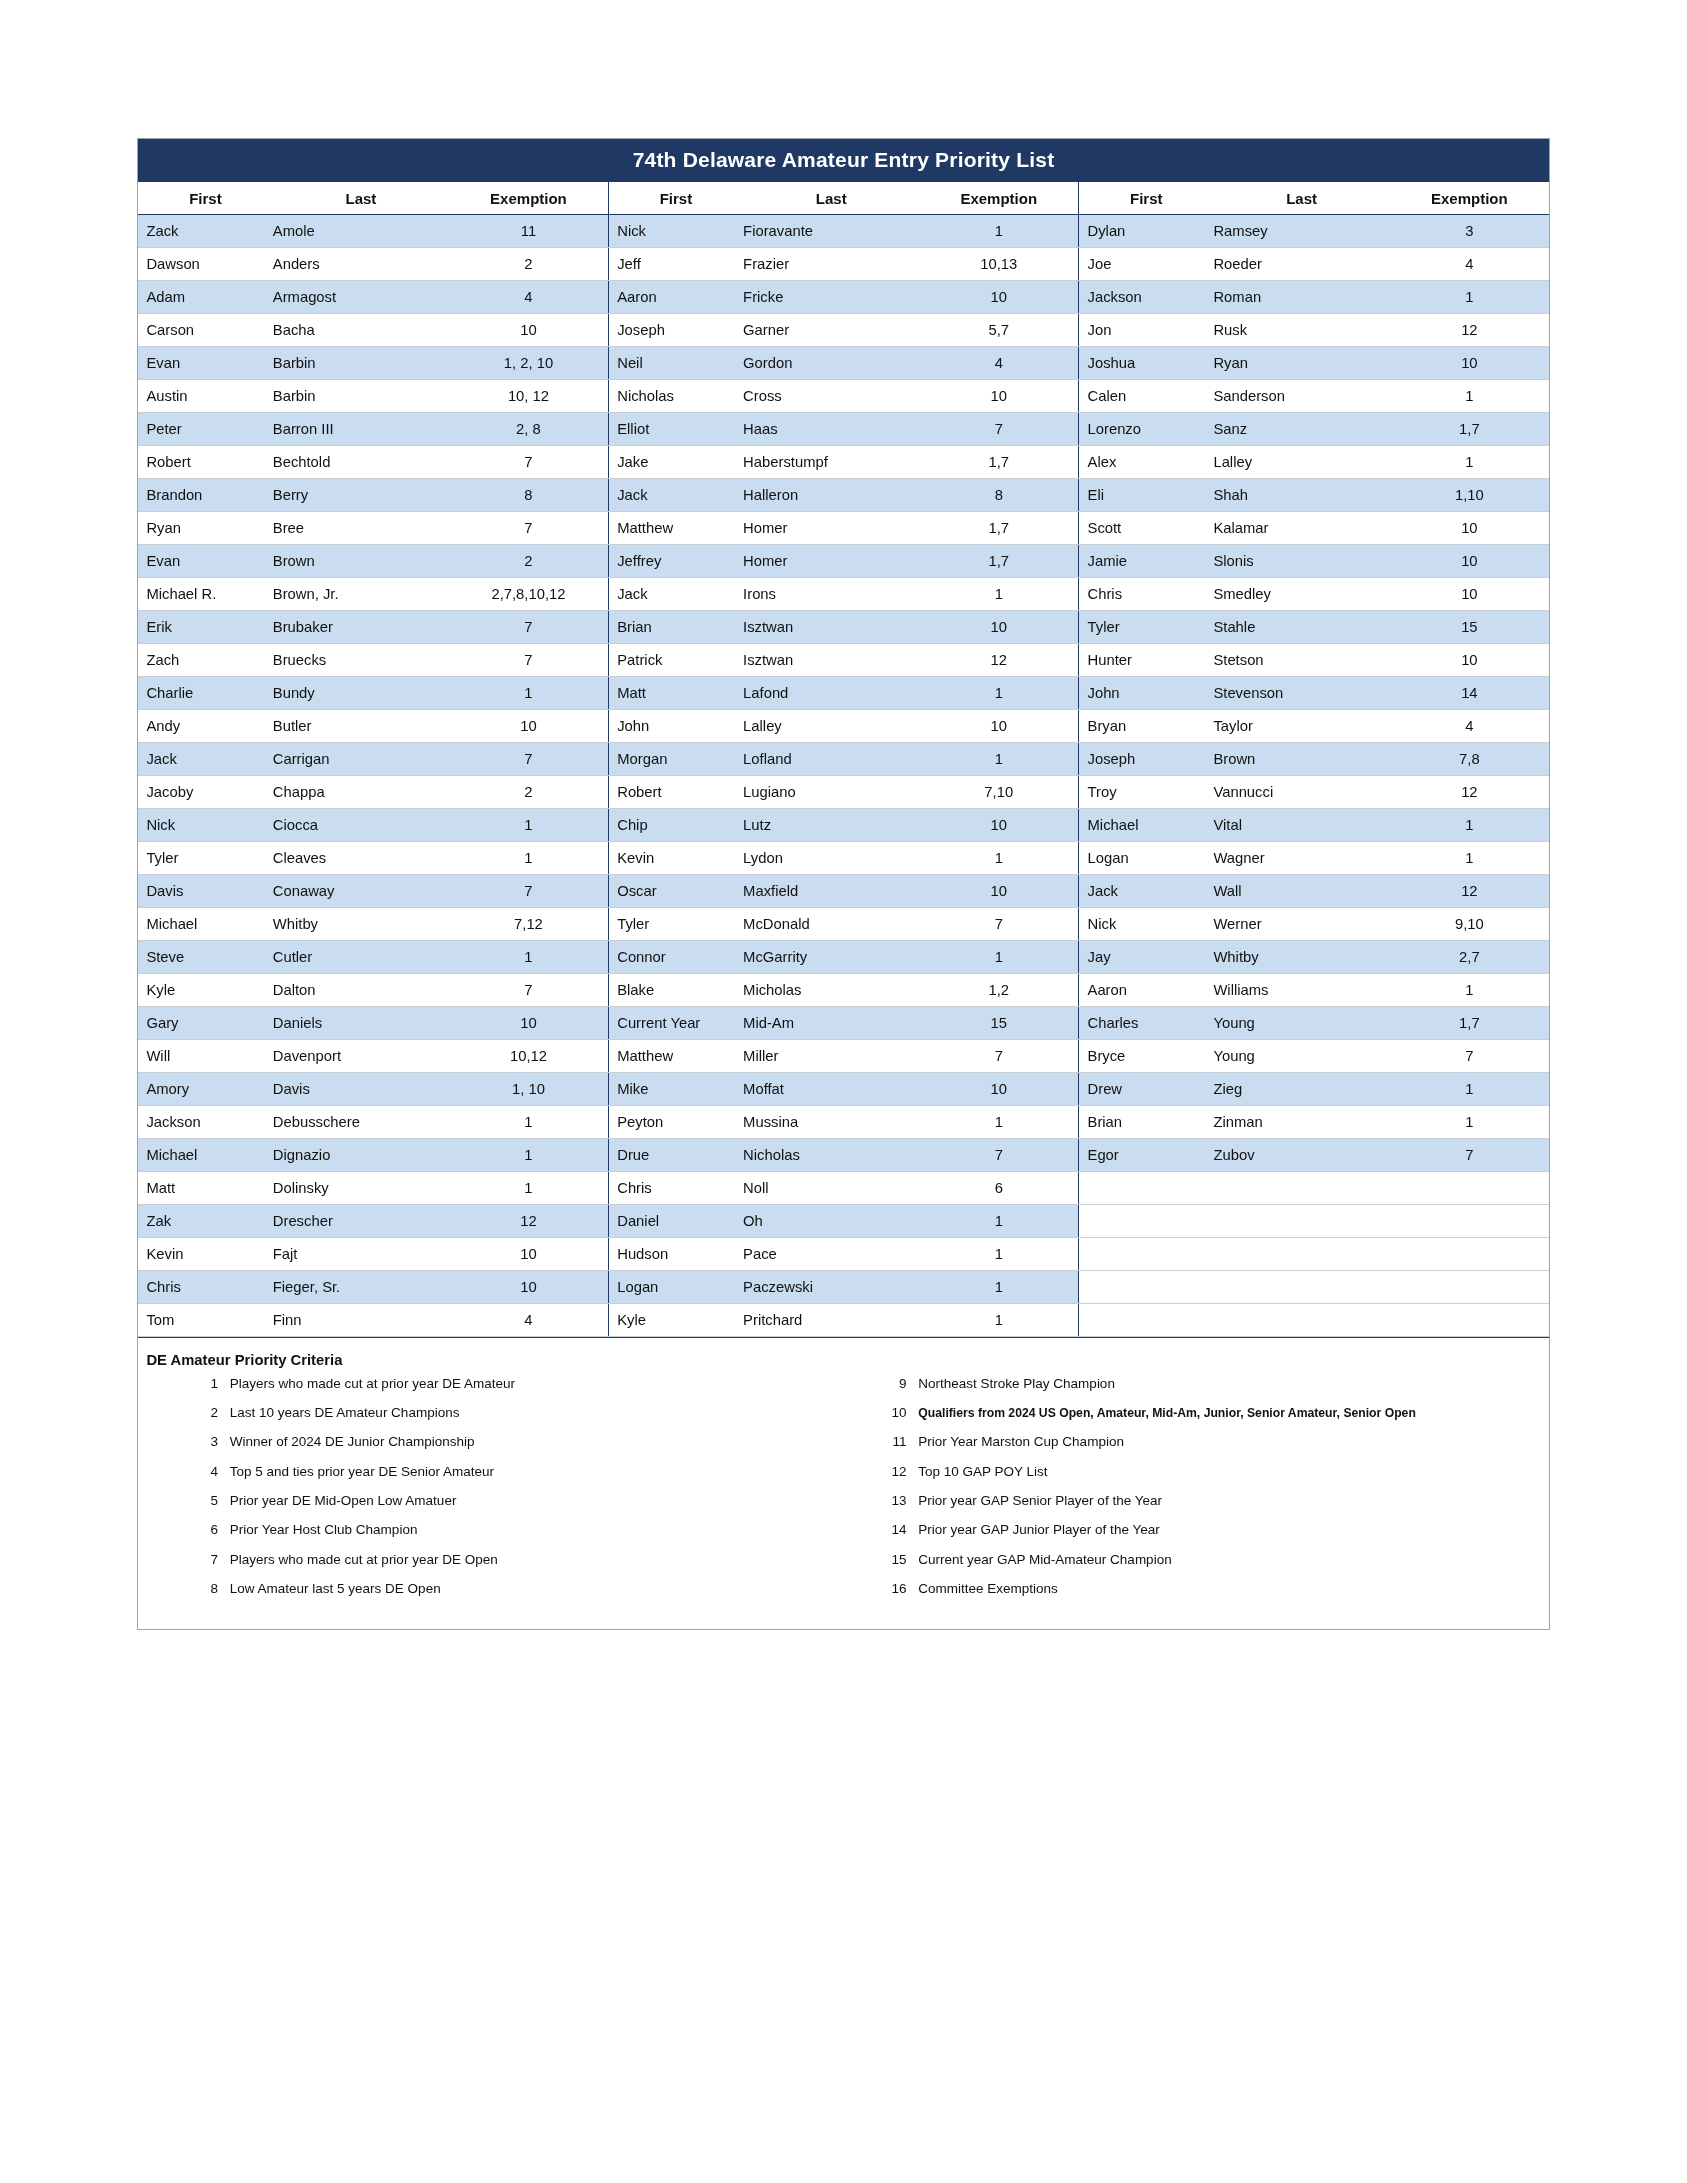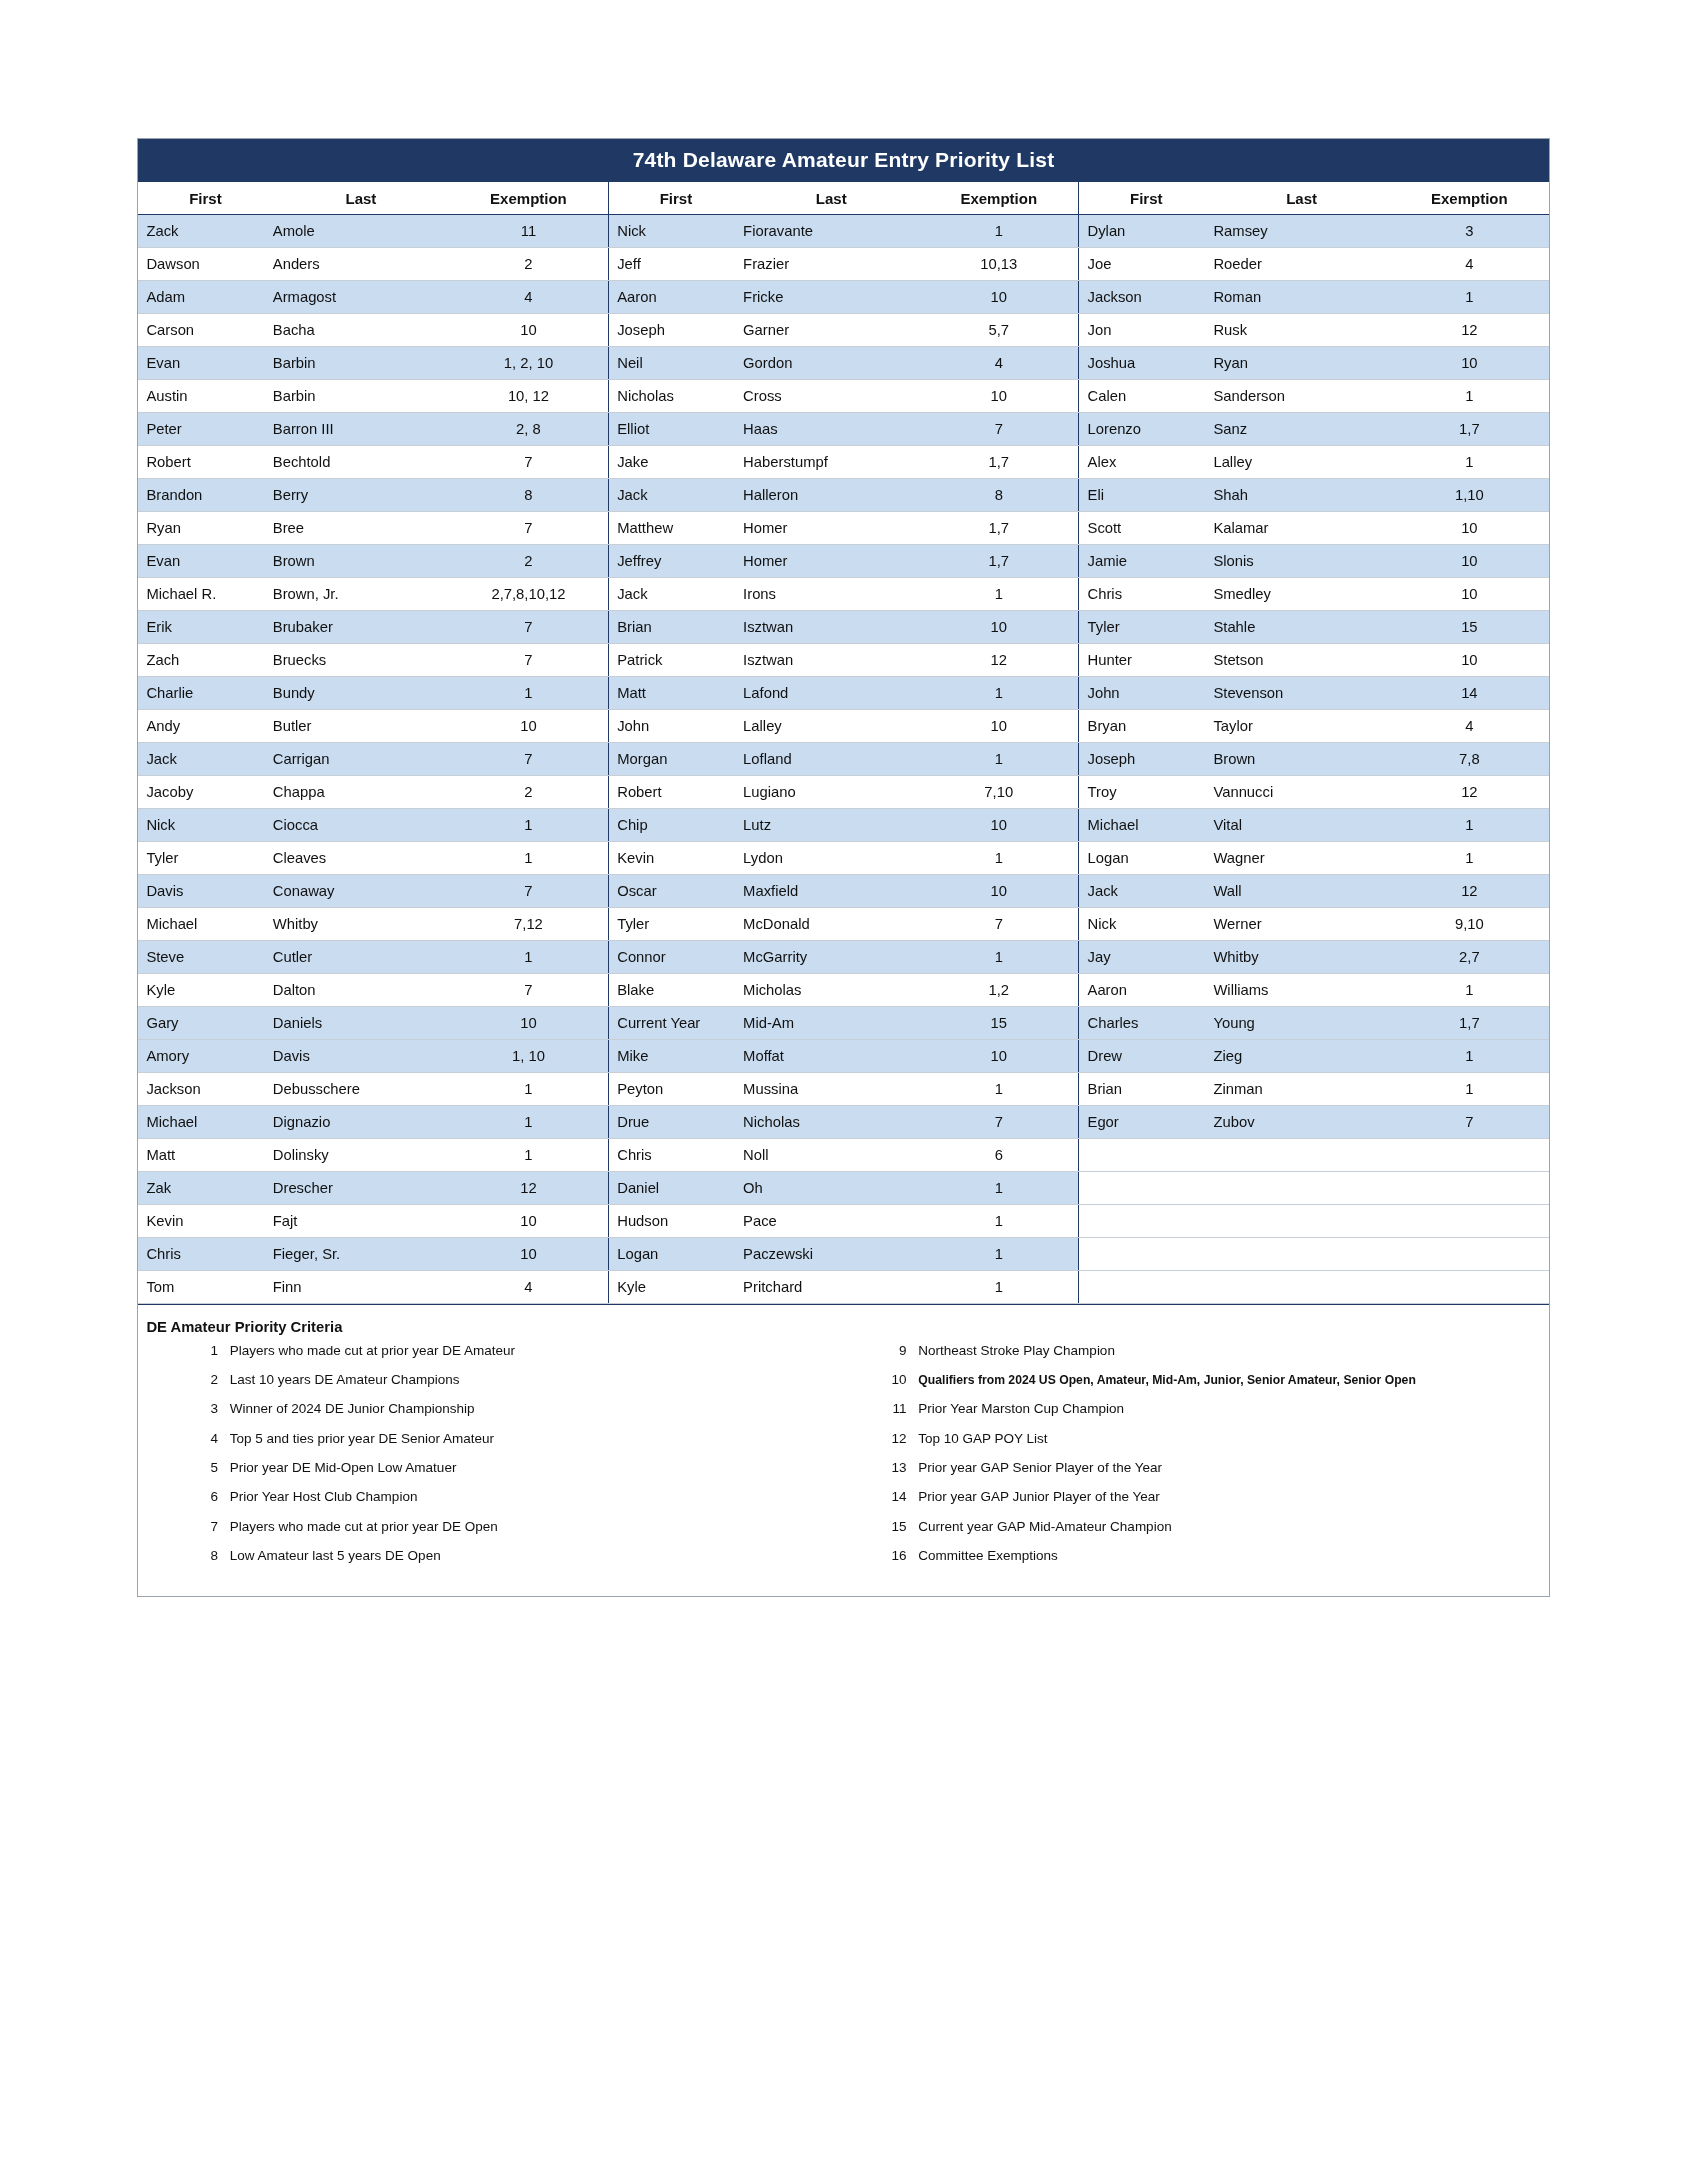--- a/index.html
+++ b/index.html
@@ -420,20 +420,31 @@
             <td>Gary</td>
             <td>Daniels</td>
             <td class="exempt">10</td>
             <td class="blk-sep">Current Year</td>
             <td>Mid-Am</td>
             <td class="exempt">15</td>
             <td class="blk-sep">Charles</td>
             <td>Young</td>
             <td class="exempt">1,7</td>
           </tr>
+          <tr class="plain">
+            <td>Will</td>
+            <td>Davenport</td>
+            <td class="exempt">10,12</td>
+            <td class="blk-sep">Matthew</td>
+            <td>Miller</td>
+            <td class="exempt">7</td>
+            <td class="blk-sep">Bryce</td>
+            <td>Young</td>
+            <td class="exempt">7</td>
+          </tr>
           <tr class="alt">
             <td>Amory</td>
             <td>Davis</td>
             <td class="exempt">1, 10</td>
             <td class="blk-sep">Mike</td>
             <td>Moffat</td>
             <td class="exempt">10</td>
             <td class="blk-sep">Drew</td>
             <td>Zieg</td>
             <td class="exempt">1</td>

